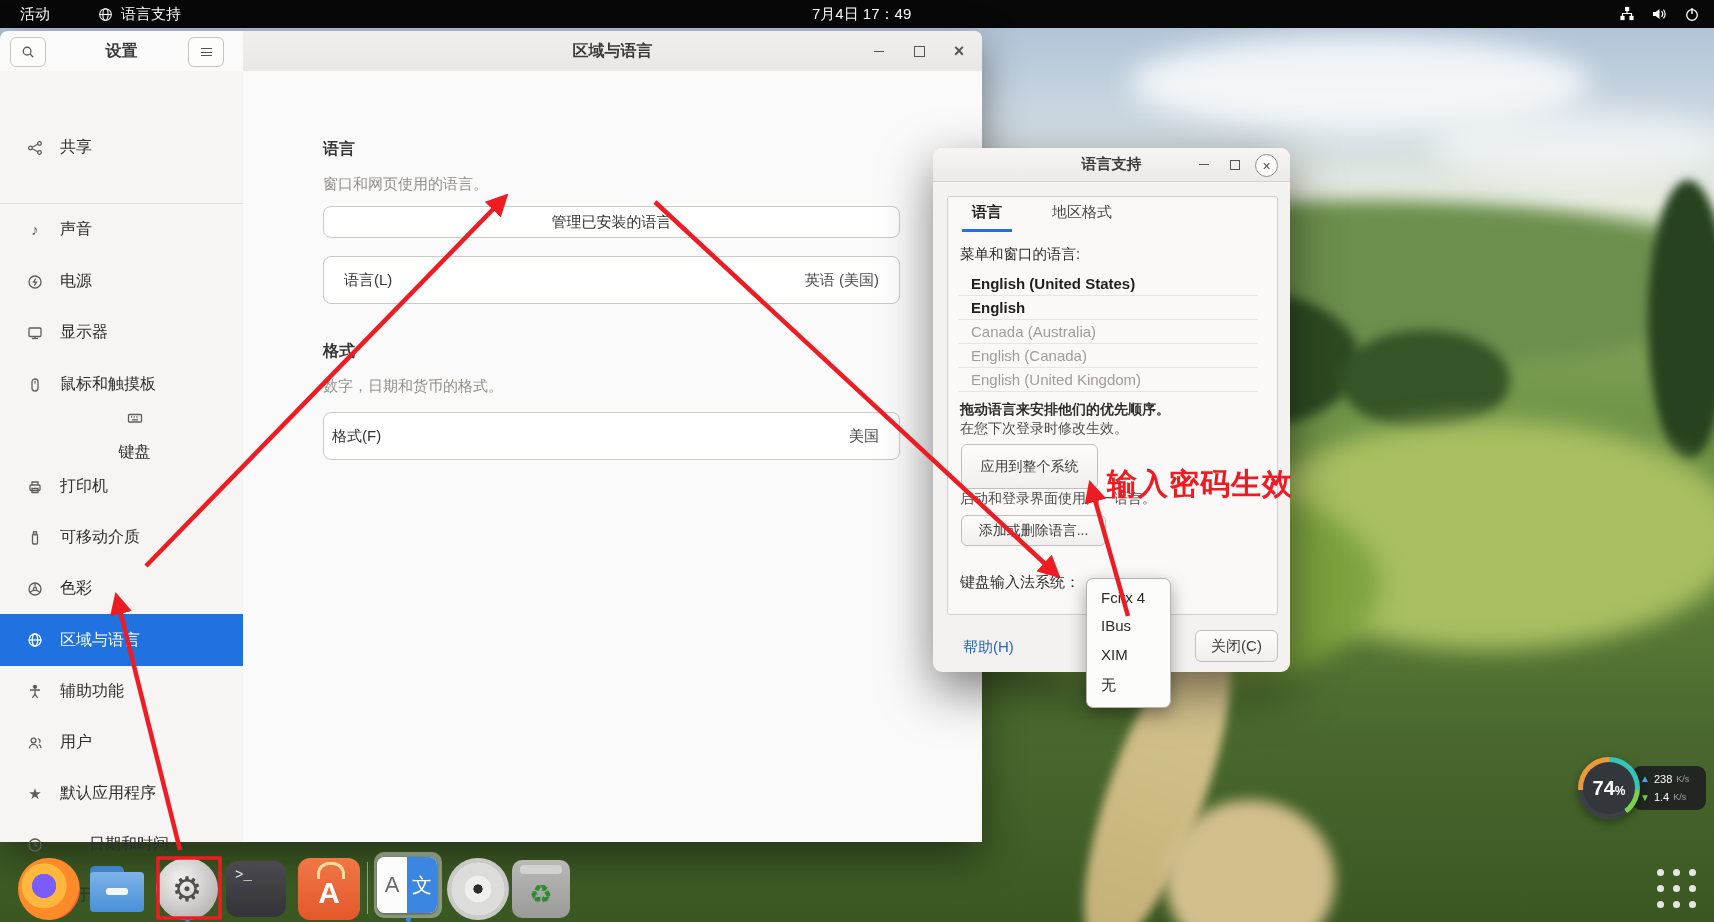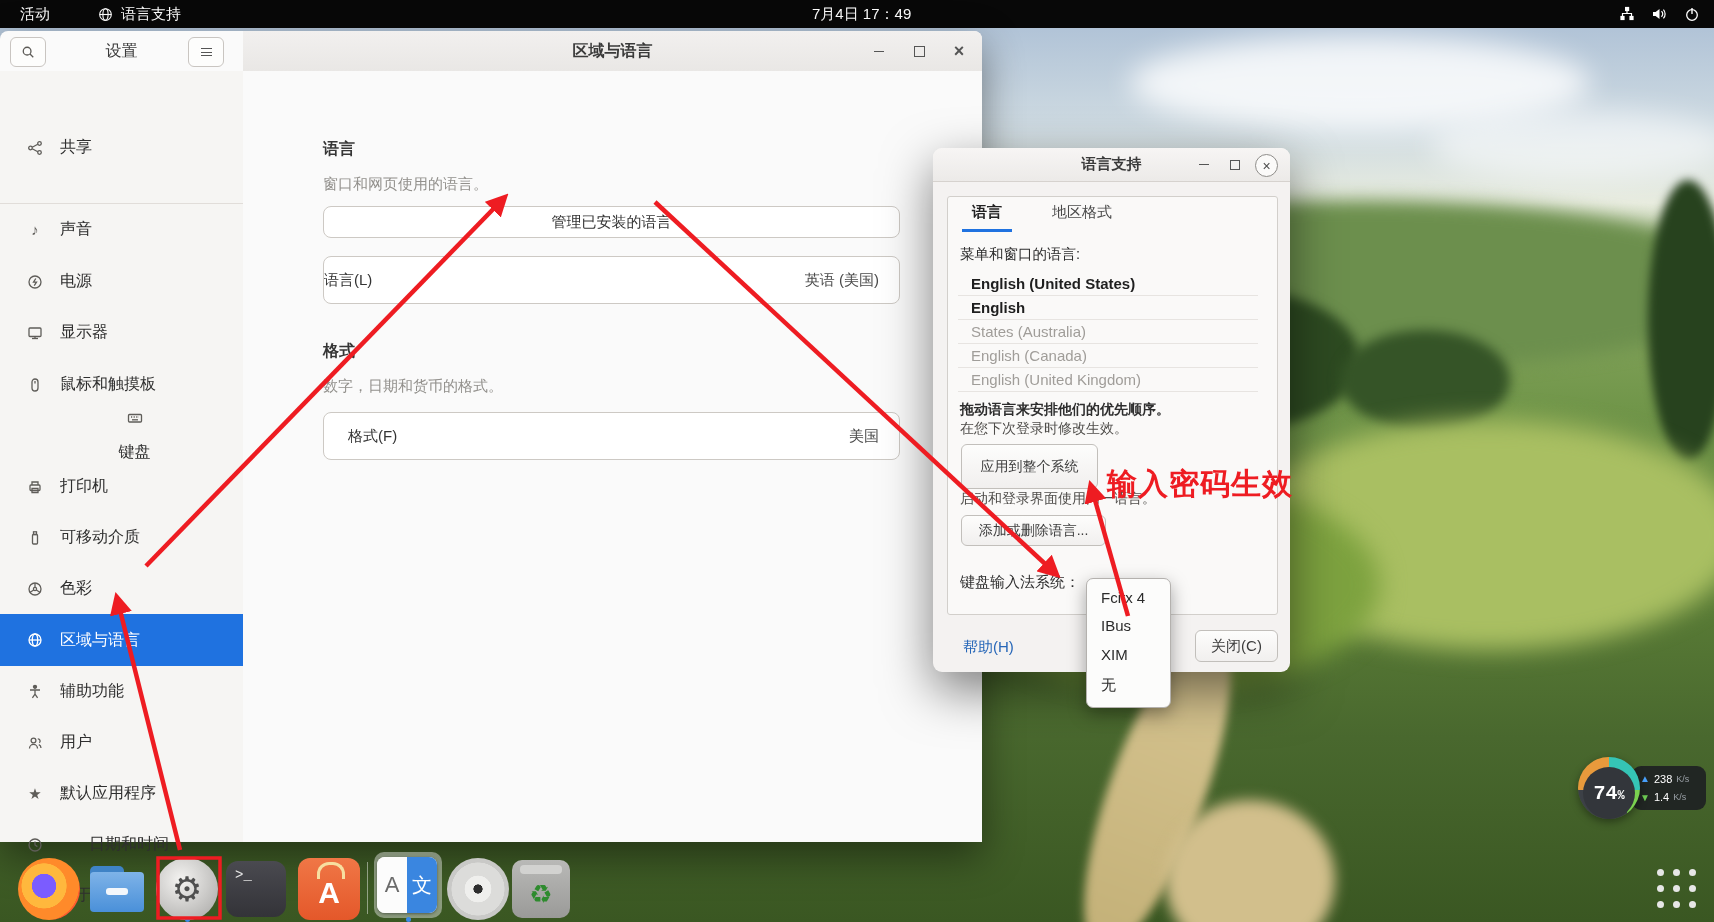--- a/index.html
+++ b/index.html
@@ -71,21 +71,21 @@
     background:#fcfcfb;border:1px solid #b4b1ae;border-radius:7px;
     box-shadow:0 6px 18px rgba(0,0,0,.35);}
   .opt{position:absolute;left:0;width:83px;height:28px;display:flex;align-items:center;
     padding-left:14px;box-sizing:border-box;font-size:15px;color:#2b2b2b;}
   
   .dock-ic{position:absolute;width:62px;height:62px;top:858px;}
   .dockdot{position:absolute;top:917px;width:5px;height:5px;border-radius:50%;background:#3c8ae8;}
   
   #moncircle{position:absolute;left:1578px;top:757px;width:62px;height:62px;border-radius:50%;
     background:conic-gradient(#35c4b5 0 26%,#7ad14f 26% 40%,#3c4046 40% 74%,#e89a3c 74% 100%);
-    display:flex;align-items:flex-end;justify-content:center;box-shadow:0 3px 8px rgba(0,0,0,.4);font-family:Liberation Mono, monospace;}
+    display:flex;align-items:center;justify-content:center;box-shadow:0 3px 8px rgba(0,0,0,.4);}
   #moncircle .inner{width:52px;height:52px;border-radius:50%;background:#33363b;
     display:flex;align-items:center;justify-content:center;color:#fff;font-size:20px;font-weight:bold;}
   #monpill{position:absolute;left:1632px;top:766px;width:74px;height:44px;border-radius:9px;
     background:rgba(28,30,34,.88);color:#fff;font-size:11px;display:flex;flex-direction:column;
     justify-content:space-evenly;padding-left:8px;box-sizing:border-box;}
   .unit{color:#9aa0a6;font-size:9px;}
   
   #ann{left:0;top:0;position:absolute;z-index:10;pointer-events:none;}
   #rednote{position:absolute;left:1107px;top:464px;font-size:30px;font-weight:bold;
     color:#ee1c22;z-index:10;letter-spacing:1px;}
@@ -154,21 +154,21 @@
     </span>
   </div>
 
   <div id="sidebar">
     <div class="abs" style="left:10px;top:-34px;width:34px;height:28px;border:1px solid #c9c5c1;border-radius:6px;background:#fdfdfc;display:flex;align-items:center;justify-content:center;">
       <svg width="14" height="14" viewBox="0 0 16 16">
         <circle cx="7" cy="7" r="4.4" fill="none" stroke="#5c5a56" stroke-width="1.5"></circle>
         <line x1="10.3" y1="10.3" x2="14" y2="14" stroke="#5c5a56" stroke-width="1.5"></line>
       </svg>
     </div>
-    <div class="abs txt" style="left:0;top:-30px;width:243px;text-align:center;font-weight:normal;font-size:16px;color:#3a3a3a;">设置</div>
+    <div class="abs txt" style="left:0;top:-30px;width:243px;text-align:center;font-weight:bold;font-size:16px;color:#3a3a3a;">设置</div>
     <div class="abs" style="left:188px;top:-34px;width:34px;height:28px;border:1px solid #c9c5c1;border-radius:6px;background:#fdfdfc;display:flex;flex-direction:column;align-items:center;justify-content:center;gap:2.5px;">
       <span style="width:11px;border-top:1.4px solid #555;"></span>
       <span style="width:11px;border-top:1.4px solid #555;"></span>
       <span style="width:11px;border-top:1.4px solid #555;"></span>
     </div>
 
     <div class="side-item" style="top:51px;">
       <span class="sicon">
             <svg width="16" height="16" viewBox="0 0 16 16">
               <g fill="none" stroke="#5f5d59" stroke-width="1.3">
@@ -334,27 +334,27 @@
     </div>
   </div>
 
   <div class="abs" style="left:243px;top:40px;right:0;bottom:0;background:#fafafa;">
     <div class="h-sec" style="left:80px;top:68px;">语言</div>
     <div class="h-desc" style="left:80px;top:104px;">窗口和网页使用的语言。</div>
     <div class="gbox" style="left:80px;top:135px;width:577px;height:32px;justify-content:center;">
       <span>管理已安装的语言</span>
     </div>
     <div class="gbox" style="left:80px;top:185px;width:577px;height:48px;">
-      <span style="">语言(L)</span>
+      <span style="margin-left:20px;">语言(L)</span>
       <span style="margin-left:auto;margin-right:20px;color:#4a4a4a;">英语 (美国)</span>
     </div>
     <div class="h-sec" style="left:80px;top:270px;">格式</div>
     <div class="h-desc" style="left:80px;top:306px;">数字，日期和货币的格式。</div>
     <div class="gbox" style="left:80px;top:341px;width:577px;height:48px;">
-      <span style="margin-left:24px;">格式(F)</span>
+      <span style="margin-left:8px;">格式(F)</span>
       <span style="margin-left:auto;margin-right:20px;color:#4a4a4a;">美国</span>
     </div>
   </div>
 </div>
 
 <div id="dialog">
   <div class="dhead">
     <span>语言支持</span>
   </div>
   <span class="dctl" style="right:76px;">
@@ -375,21 +375,21 @@
 
     <div class="dtext txt" style="left:12px;top:48px;font-size:14.5px;color:#2e2e2e;">菜单和窗口的语言:</div>
 
     <div class="lang-item lang-on" style="top:75px;">
           <span>English (United States)</span>
         </div>
     <div class="lang-item lang-on" style="top:99px;">
           <span>English</span>
         </div>
     <div class="lang-item lang-off" style="top:123px;">
-          <span>States (Australia)</span>
+          <span>Canada (Australia)</span>
         </div>
     <div class="lang-item lang-off" style="top:147px;">
           <span>English (Canada)</span>
         </div>
     <div class="lang-item lang-off" style="top:171px;">
           <span>English (United Kingdom)</span>
         </div>
 
     <div class="dtext txt" style="left:12px;top:204px;font-weight:bold;color:#2e2e2e;">拖动语言来安排他们的优先顺序。</div>
     <div class="dtext txt" style="left:12px;top:223px;">在您下次登录时修改生效。</div>

